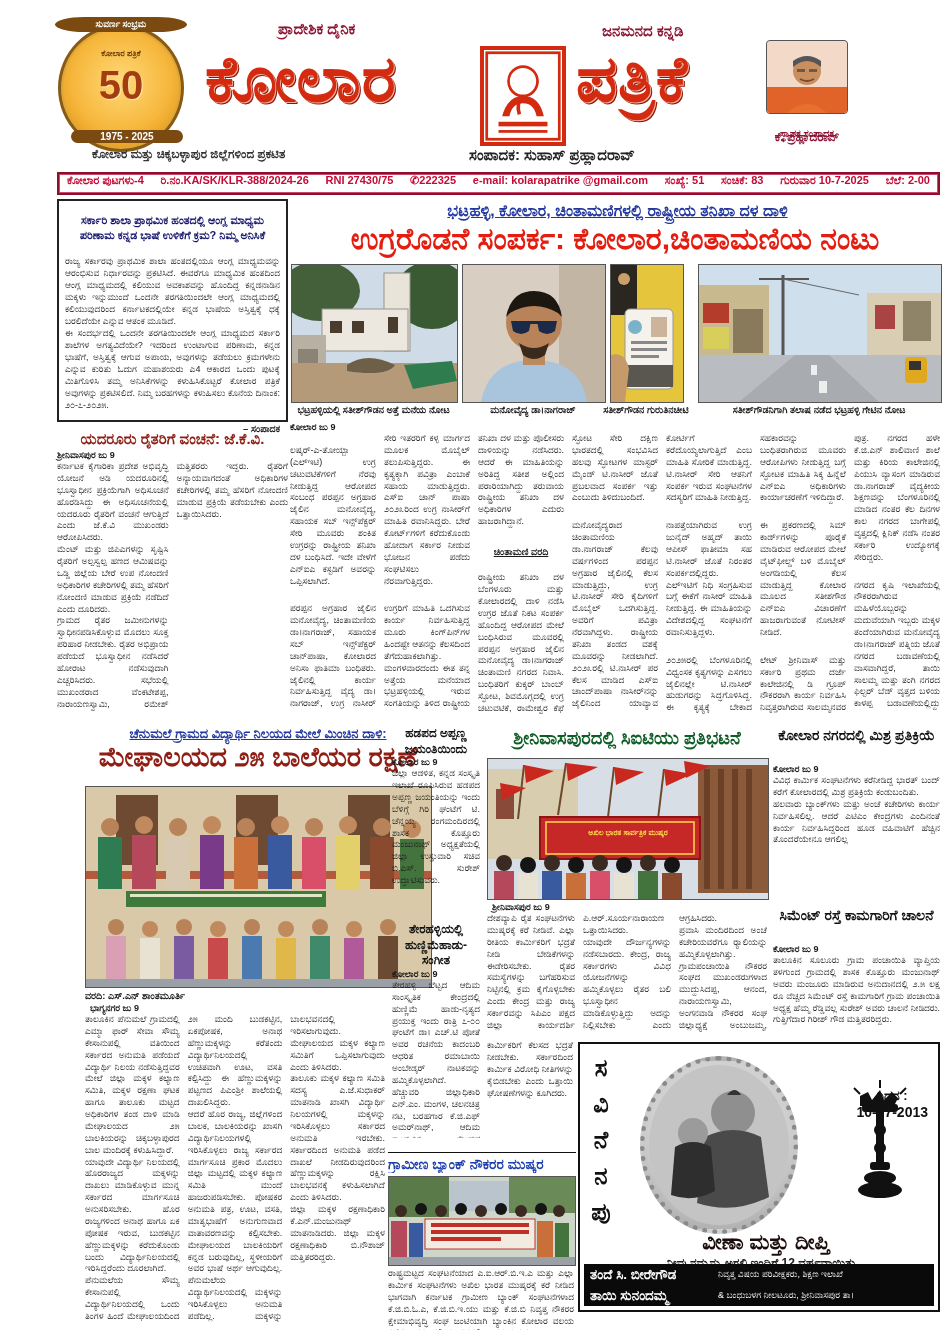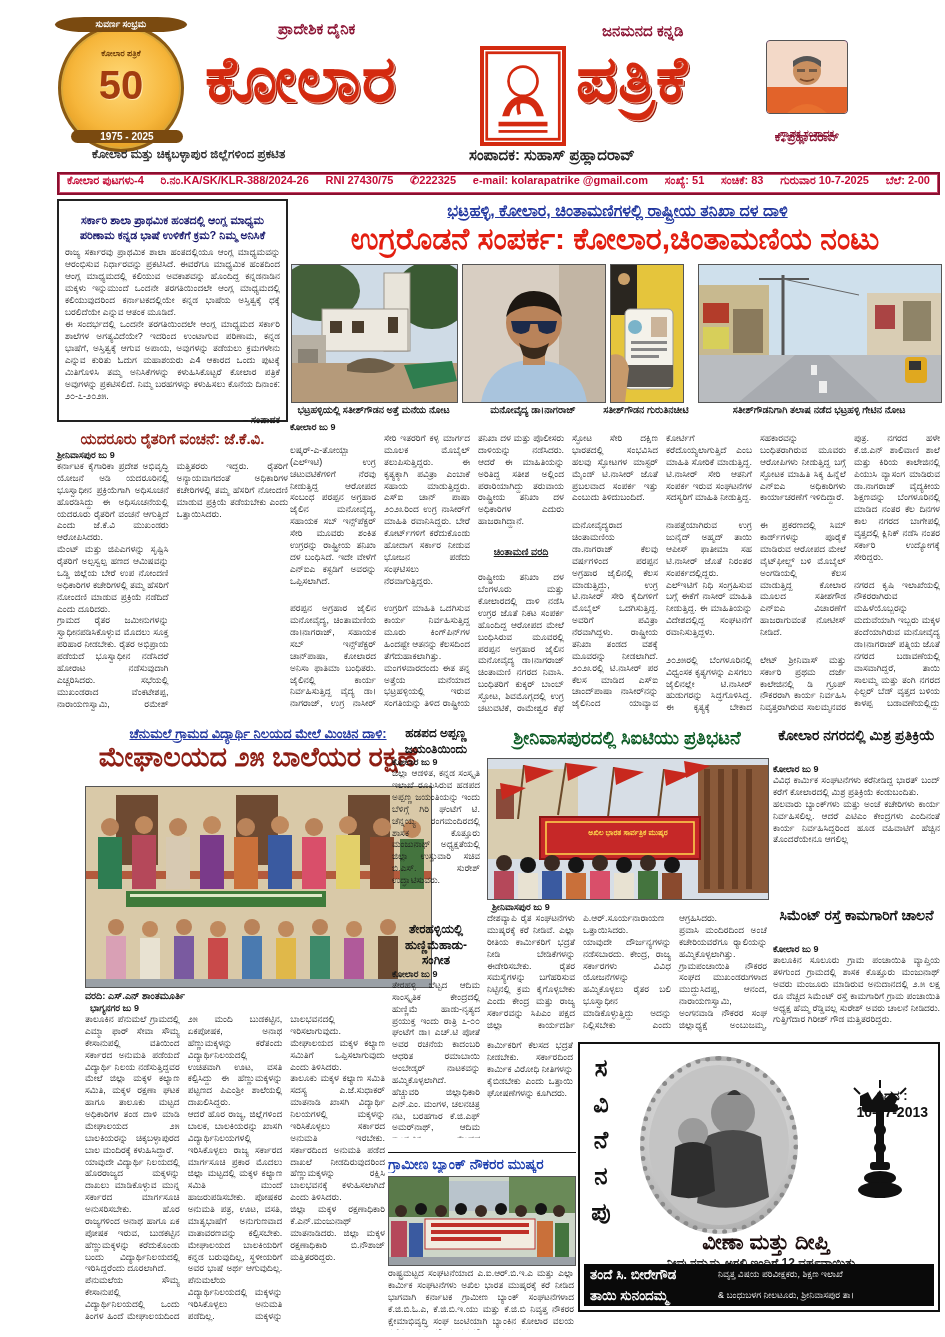--- a/index.html
+++ b/index.html
@@ -26,21 +26,21 @@
   .publish-line{font-weight:bold;font-size:12px;color:#333;}
   .founder-photo{left:766px;top:40px;width:80px;height:72px;overflow:hidden;border-radius:4px;}
   .founder-cap{font-weight:bold;color:#8c1535;text-align:center;}
   
   .infobar{left:57px;top:172px;width:883px;height:23px;border:2px solid #8c0f2f;box-shadow:0 0 0 1px #c9496b inset;
      display:flex;align-items:flex-start;justify-content:space-between;padding:0 8px;box-sizing:border-box;}
   .infobar span{font-size:11px;font-weight:bold;color:#c40a35;white-space:nowrap;}
   
   .editbox{left:57px;top:199px;width:231px;height:223px;border:2px solid #222;box-sizing:border-box;padding:12px 6px;}
   .editbox .t{font-size:11px;font-weight:bold;color:#14146a;text-align:center;line-height:1.35;}
-  .editbox .b{font-size:9px;text-align:justify;line-height:1.34;margin-top:3px;white-space:pre-line;
+  .editbox .b{font-size:9px;text-align:justify;line-height:1.34;margin-top:12px;white-space:pre-line;
      height:168px;overflow:hidden;}
   .editbox .s{font-size:9.5px;font-weight:bold;text-align:right;}
   
   .kicker{color:#22379f;font-weight:bold;text-decoration:underline;text-align:center;}
   .headline-red{color:#e31e10;font-weight:bold;text-align:center;}
   .headline-maroon{color:#8e1e14;font-weight:bold;text-align:center;}
   .headline-green{color:#0e5c26;font-weight:bold;text-align:center;}
   .headline-blue{color:#1e3fae;font-weight:bold;}
   .headline-black{color:#111;font-weight:bold;text-align:center;}
   .dateline{font-size:9px;font-weight:bold;text-align:left;}

